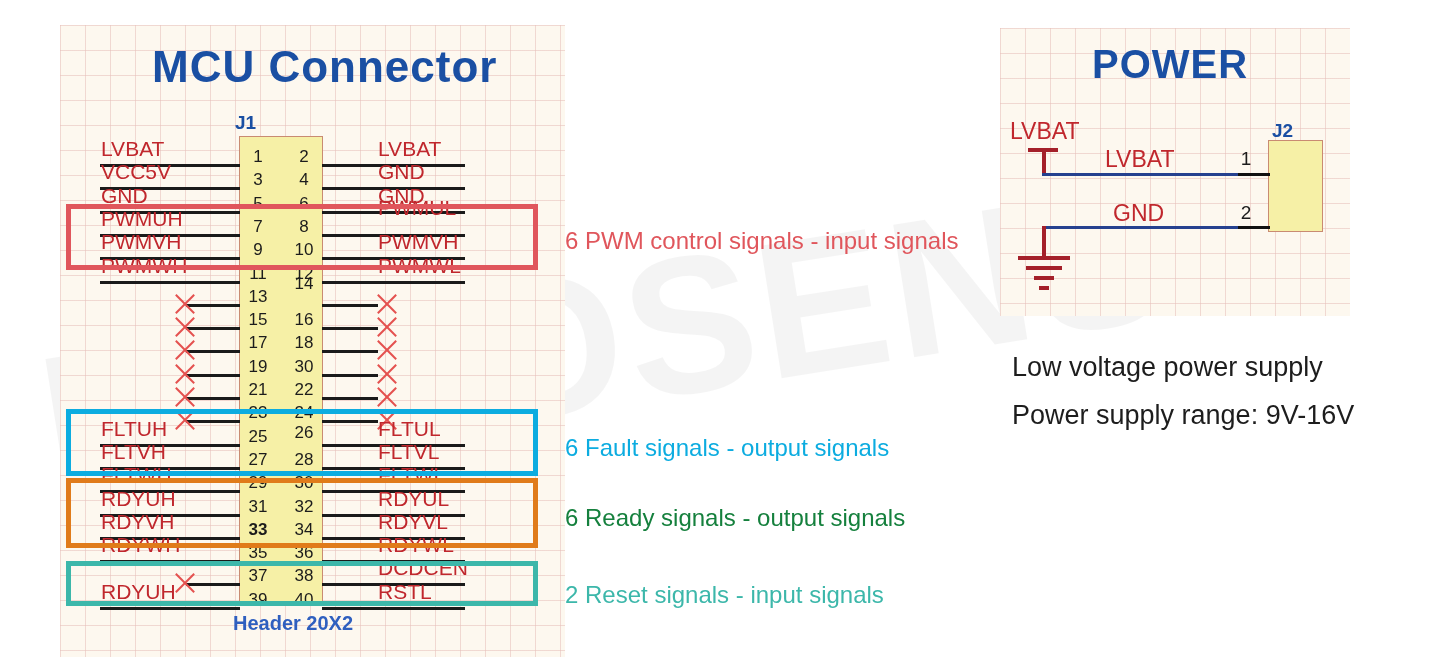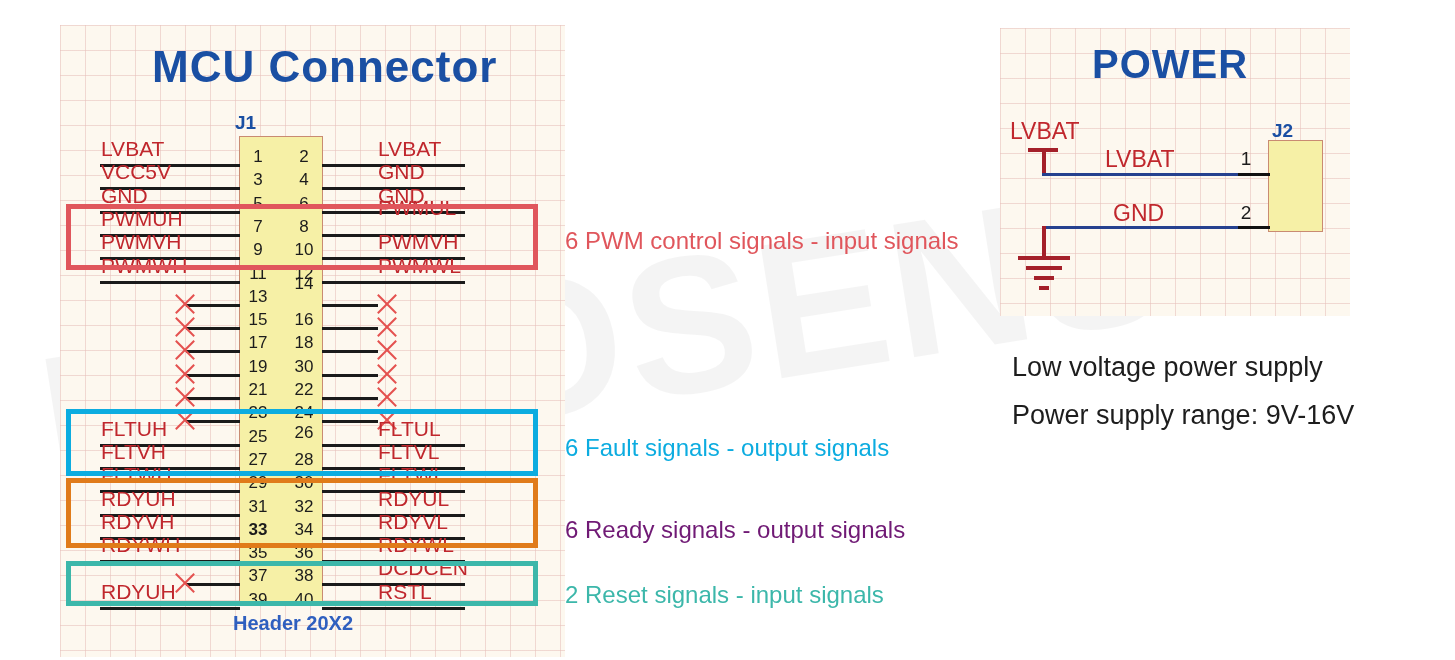--- a/index.html
+++ b/index.html
@@ -264,21 +264,21 @@
 
 <div id="header-label">Header 20X2</div>
 
 <div class="group-box" style="left:66px;top:204px;width:472px;height:66px;border-color:#e0565c;"></div>
 <div class="group-box" style="left:66px;top:409px;width:472px;height:67px;border-color:#0cace0;"></div>
 <div class="group-box" style="left:66px;top:478px;width:472px;height:70px;border-color:#e07b1a;"></div>
 <div class="group-box" style="left:66px;top:561px;width:472px;height:45px;border-color:#3cb7aa;"></div>
 
 <div class="note" style="left:565px;top:227px;color:#e0565c;">6 PWM control signals - input signals</div>
 <div class="note" style="left:565px;top:434px;color:#0cace0;">6 Fault signals - output signals</div>
-<div class="note" style="left:565px;top:516px;color:#701a75;">6 Ready signals - output signals</div>
+<div class="note" style="left:565px;top:504px;color:#15803d;">6 Ready signals - output signals</div>
 <div class="note" style="left:565px;top:581px;color:#3cb7aa;">2 Reset signals - input signals</div>
 
 <div class="panel" id="power-panel"></div>
 
 <div class="title" id="power-title">POWER</div>
 <div class="refdes" id="j2-ref">J2</div>
 <div class="connector" id="j2-body"></div>
 
 <div class="pwr-port" style="left:1010px;top:118px;">LVBAT</div>
 <div class="hbar" style="left:1028px;top:148px;width:30px;"></div>

